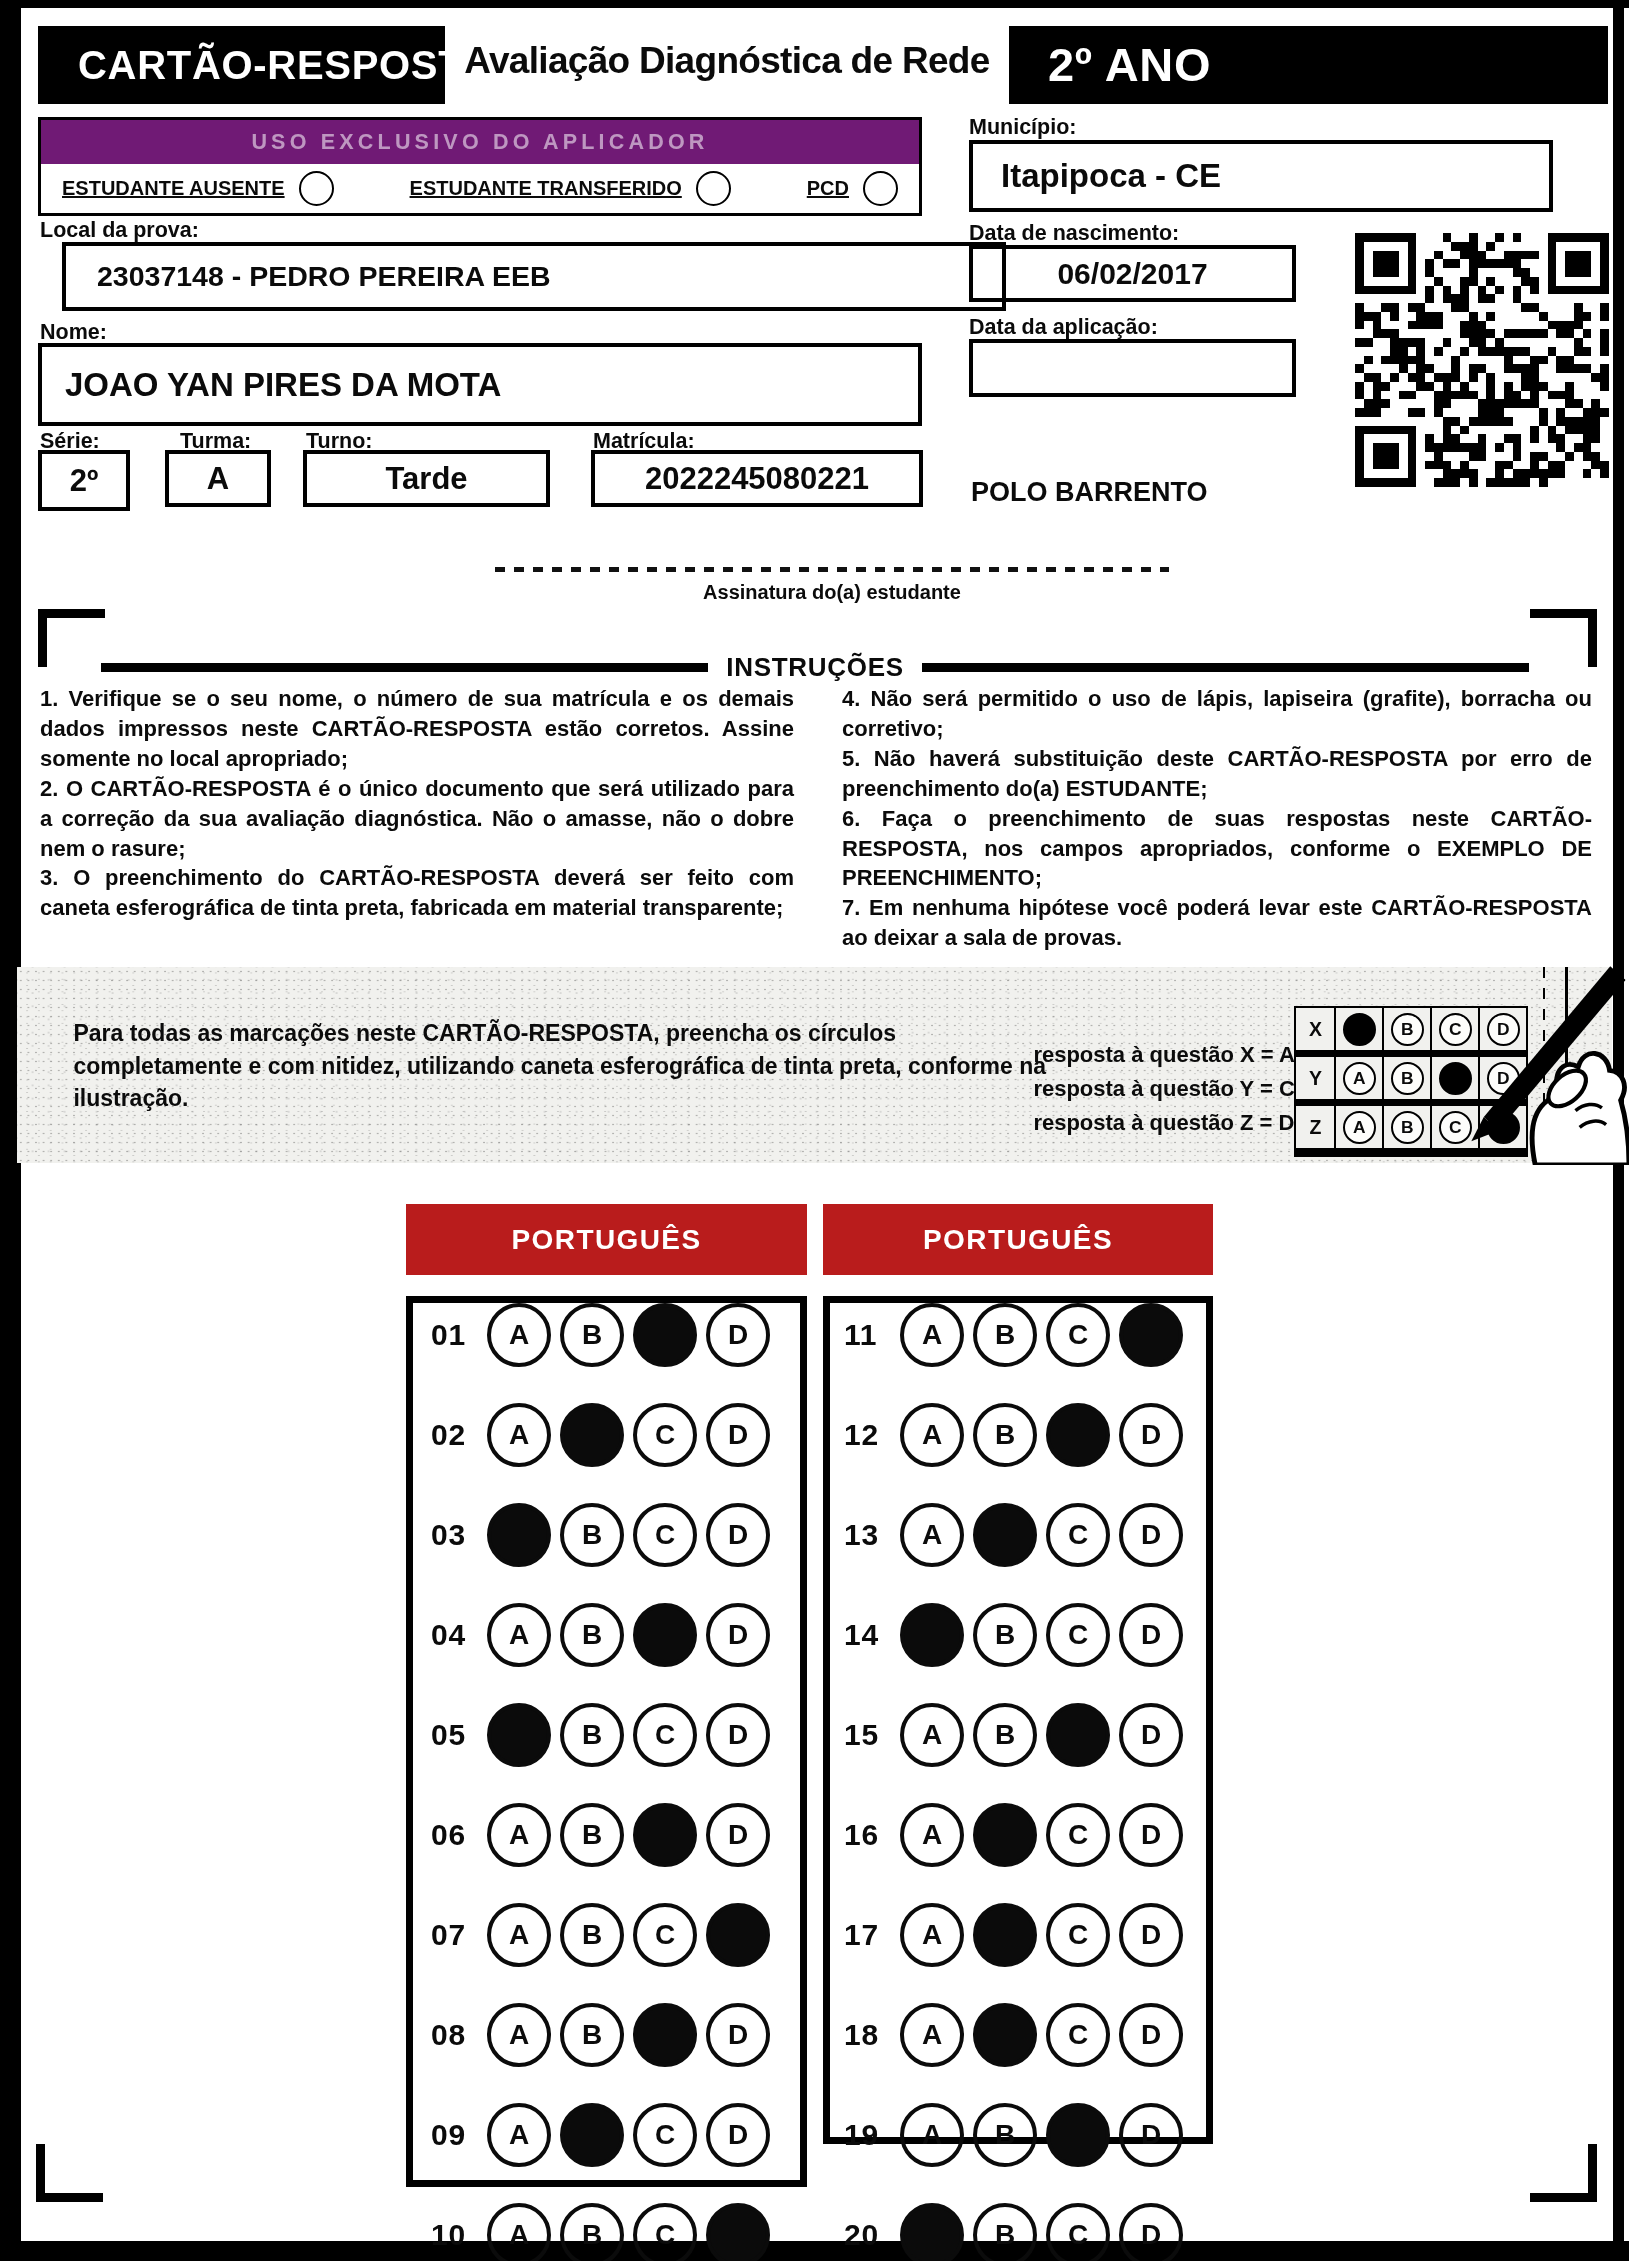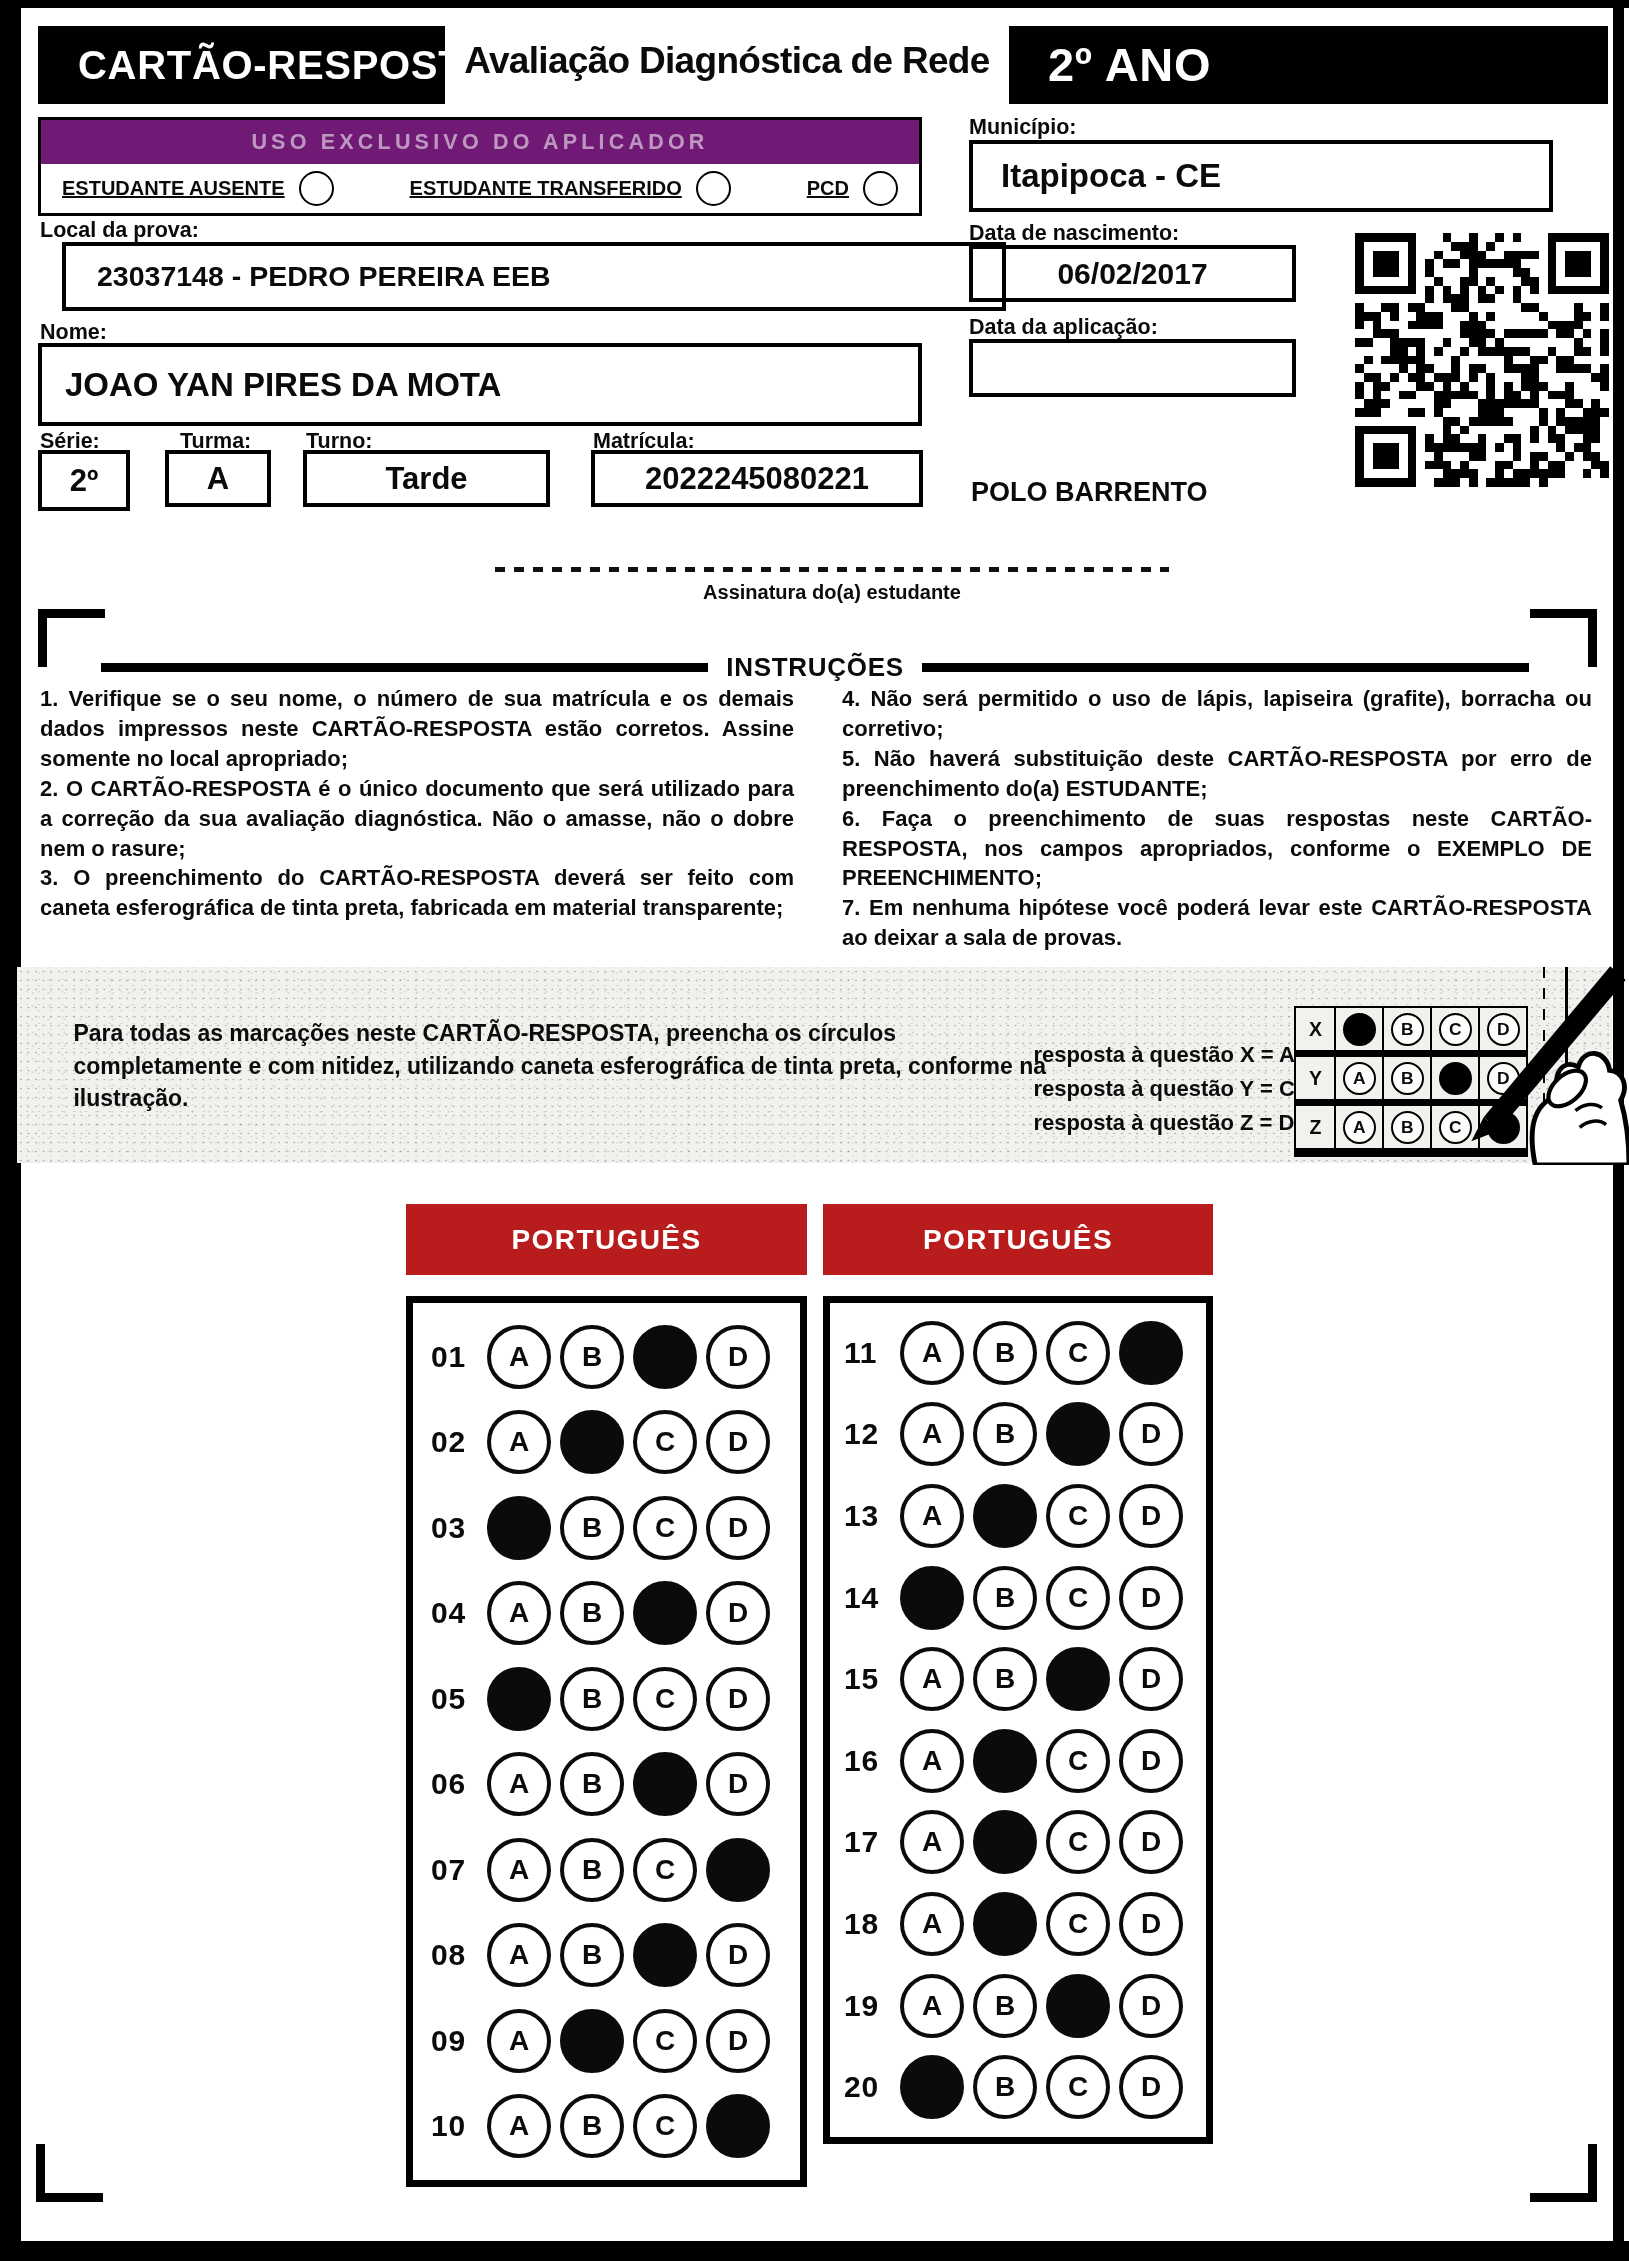--- a/index.html
+++ b/index.html
@@ -111,21 +111,21 @@
   .vmark-dash{position:absolute;left:1526px;top:0;width:2.1px;height:100%;
     background:repeating-linear-gradient(180deg,#000 0 11px,transparent 11px 21px);}
   .vmark-solid{position:absolute;left:1548px;top:0;width:2.8px;height:100%;background:#000;}
   #hand-illustration{position:absolute;left:1414px;top:-1.4px;width:198px;height:199px;}
 
   
   .subject-header{background:#b91c1c;color:#fff;display:flex;align-items:center;justify-content:center;
     font-size:28px;font-weight:700;letter-spacing:1.4px;text-align:center;}
   #subject-0{left:406px;top:1204px;width:401px;height:71px;}
   #subject-1{left:823px;top:1204px;width:390px;height:71px;}
-  .answers-box{border:7px solid #000;display:flex;flex-direction:column;justify-content:space-evenly;}
+  .answers-box{border:7px solid #000;display:flex;flex-direction:column;justify-content:space-evenly;gap:36px;}
   #answers-col-0{left:406px;top:1296px;width:401px;height:891px;padding-left:18px;}
   #answers-col-1{left:823px;top:1296px;width:390px;height:848px;padding-left:14px;}
   .answer-row{display:flex;align-items:center;}
   .q-num{width:56px;font-size:30px;font-weight:700;letter-spacing:0.7px;}
   .bubble{width:64px;height:64px;border:4.9px solid #0b0b0b;border-radius:50%;margin-right:9px;
     display:flex;align-items:center;justify-content:center;box-sizing:border-box;flex:0 0 auto;}
   .bubble .bubble-letter{font-size:28px;font-weight:700;}
   .bubble.filled{background:#0b0b0b;}
   .bubble.filled .bubble-letter{visibility:hidden;}
 </style>

